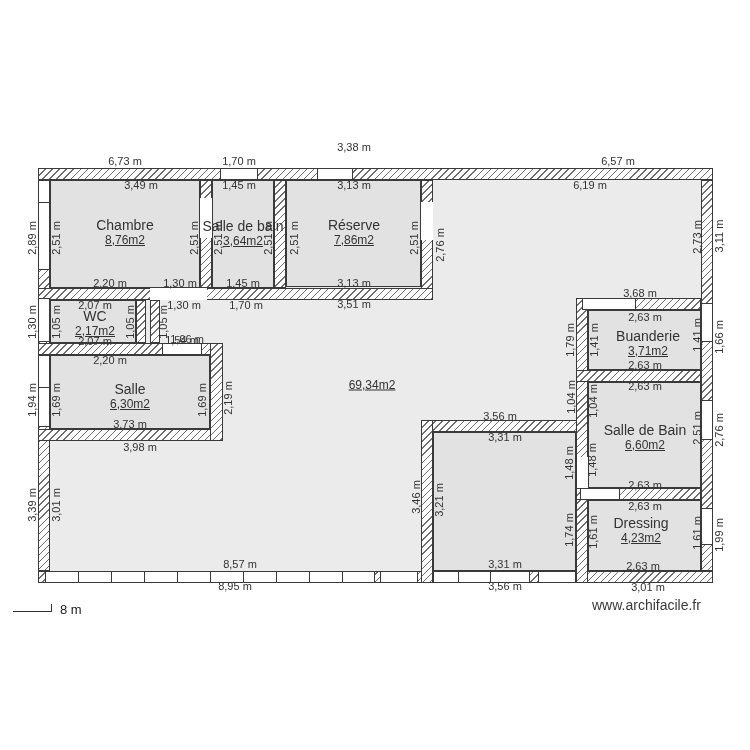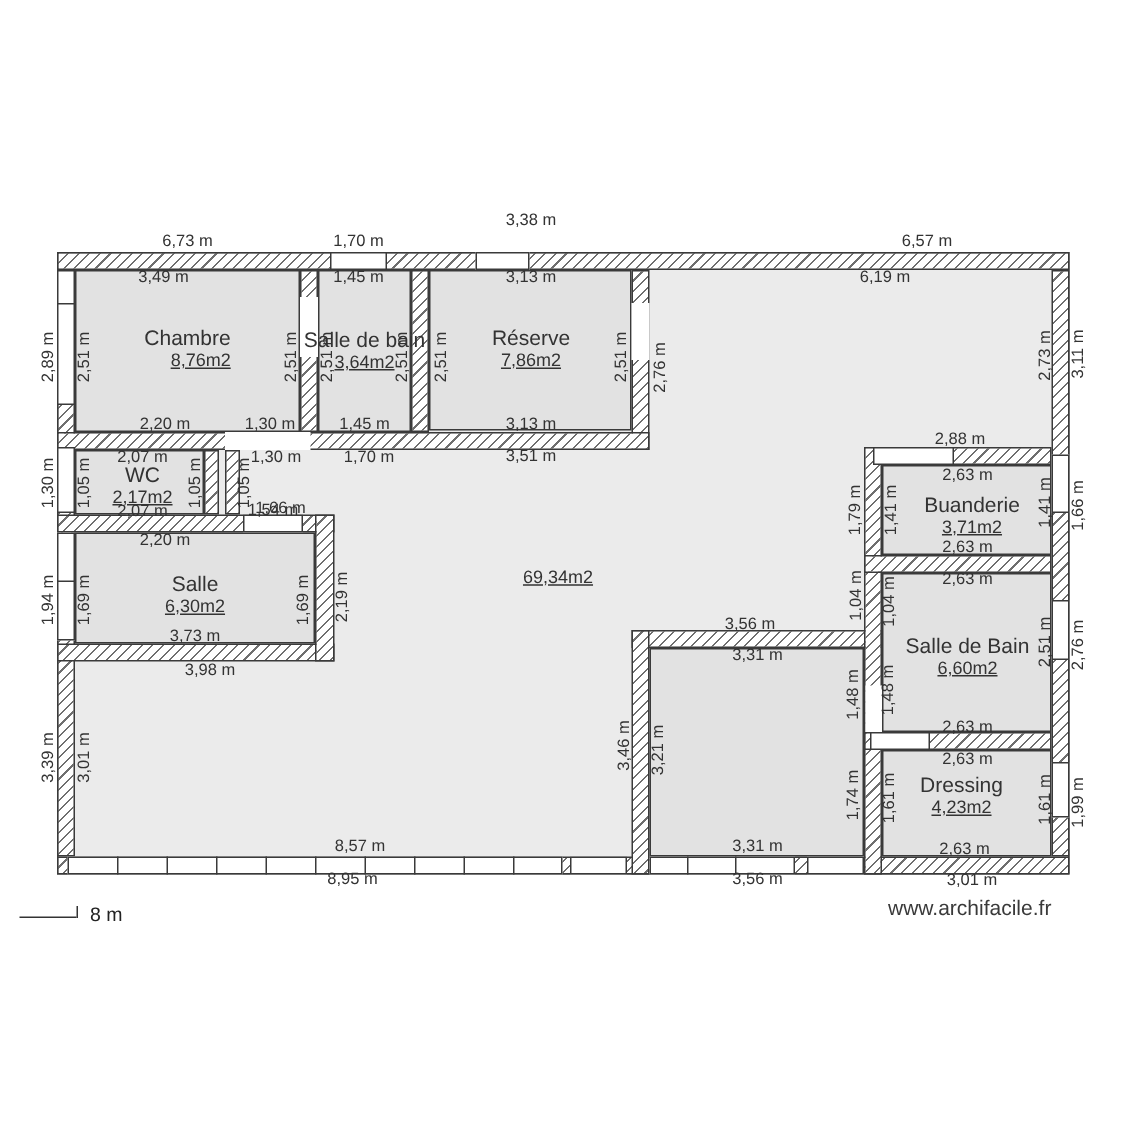--- a/index.html
+++ b/index.html
@@ -87,21 +87,21 @@
     <div class="tick" style="left: 177px; top: 571px; width: 1px; height: 12px;"></div>
     <div class="tick" style="left: 210px; top: 571px; width: 1px; height: 12px;"></div>
     <div class="tick" style="left: 243px; top: 571px; width: 1px; height: 12px;"></div>
     <div class="tick" style="left: 276px; top: 571px; width: 1px; height: 12px;"></div>
     <div class="tick" style="left: 309px; top: 571px; width: 1px; height: 12px;"></div>
     <div class="tick" style="left: 342px; top: 571px; width: 1px; height: 12px;"></div>
     <div class="tick" style="left: 458px; top: 571px; width: 1px; height: 12px;"></div>
     <div class="tick" style="left: 490px; top: 571px; width: 1px; height: 12px;"></div>
     <div class="tick" style="left: 38px; top: 202px; width: 12px; height: 1px;"></div>
     <div class="tick" style="left: 38px; top: 387px; width: 12px; height: 1px;"></div>
-    <div class="roomlabel" style="left: 125px; top: 233px; text-align: right;">
+    <div class="roomlabel" style="left: 125px; top: 233px;">
       <div class="rname">Chambre</div>
       <div class="rarea">8,76m2</div>
     </div>
     <div class="roomlabel" style="left: 243px; top: 234px;">
       <div class="rname">Salle de bain</div>
       <div class="rarea">3,64m2</div>
     </div>
     <div class="roomlabel" style="left: 354px; top: 233px;">
       <div class="rname">Réserve</div>
       <div class="rarea">7,86m2</div>
@@ -126,21 +126,21 @@
       <div class="rarea">6,60m2</div>
     </div>
     <div class="roomlabel" style="left: 641px; top: 531px;">
       <div class="rname">Dressing</div>
       <div class="rarea">4,23m2</div>
     </div>
     <div class="dim" style="left: 125px; top: 161px;">6,73 m</div>
     <div class="dim" style="left: 239px; top: 161px;">1,70 m</div>
     <div class="dim" style="left: 354px; top: 147px;">3,38 m</div>
     <div class="dim" style="left: 590px; top: 161px; margin-left: 28px;">6,57 m</div>
-    <div class="dim" style="left: 109px; top: 185px;">3,49 m</div>
+    <div class="dim" style="left: 141px; top: 185px;">3,49 m</div>
     <div class="dim" style="left: 239px; top: 185px;">1,45 m</div>
     <div class="dim" style="left: 354px; top: 185px;">3,13 m</div>
     <div class="dim" style="left: 590px; top: 185px;">6,19 m</div>
     <div class="dim" style="left: 110px; top: 283px;">2,20 m</div>
     <div class="dim" style="left: 180px; top: 283px;">1,30 m</div>
     <div class="dim" style="left: 243px; top: 283px;">1,45 m</div>
     <div class="dim" style="left: 354px; top: 283px;">3,13 m</div>
     <div class="dim" style="left: 95px; top: 305px;">2,07 m</div>
     <div class="dim" style="left: 184px; top: 305px;">1,30 m</div>
     <div class="dim" style="left: 246px; top: 305px;">1,70 m</div>
@@ -150,21 +150,21 @@
     <div class="dim" style="left: 110px; top: 360px;">2,20 m</div>
     <div class="dim" style="left: 182px; top: 340px;">1,54 m</div>
     <div class="dim" style="left: 130px; top: 424px;">3,73 m</div>
     <div class="dim" style="left: 140px; top: 447px;">3,98 m</div>
     <div class="dim" style="left: 240px; top: 564px;">8,57 m</div>
     <div class="dim" style="left: 235px; top: 586px;">8,95 m</div>
     <div class="dim" style="left: 500px; top: 416px;">3,56 m</div>
     <div class="dim" style="left: 505px; top: 437px;">3,31 m</div>
     <div class="dim" style="left: 505px; top: 564px;">3,31 m</div>
     <div class="dim" style="left: 505px; top: 586px;">3,56 m</div>
-    <div class="dim" style="left: 640px; top: 293px;">2,88 m</div>
+    <div class="dim" style="left: 640px; top: 293px;">3,68 m</div>
     <div class="dim" style="left: 645px; top: 317px;">2,63 m</div>
     <div class="dim" style="left: 645px; top: 365px;">2,63 m</div>
     <div class="dim" style="left: 645px; top: 386px;">2,63 m</div>
     <div class="dim" style="left: 645px; top: 485px;">2,63 m</div>
     <div class="dim" style="left: 645px; top: 506px;">2,63 m</div>
     <div class="dim" style="left: 643px; top: 566px;">2,63 m</div>
     <div class="dim" style="left: 648px; top: 587px;">3,01 m</div>
     <div class="dim vert" style="left: 32px; top: 238px;">2,89 m</div>
     <div class="dim vert" style="left: 56px; top: 238px;">2,51 m</div>
     <div class="dim vert" style="left: 194px; top: 238px;">2,51 m</div>

